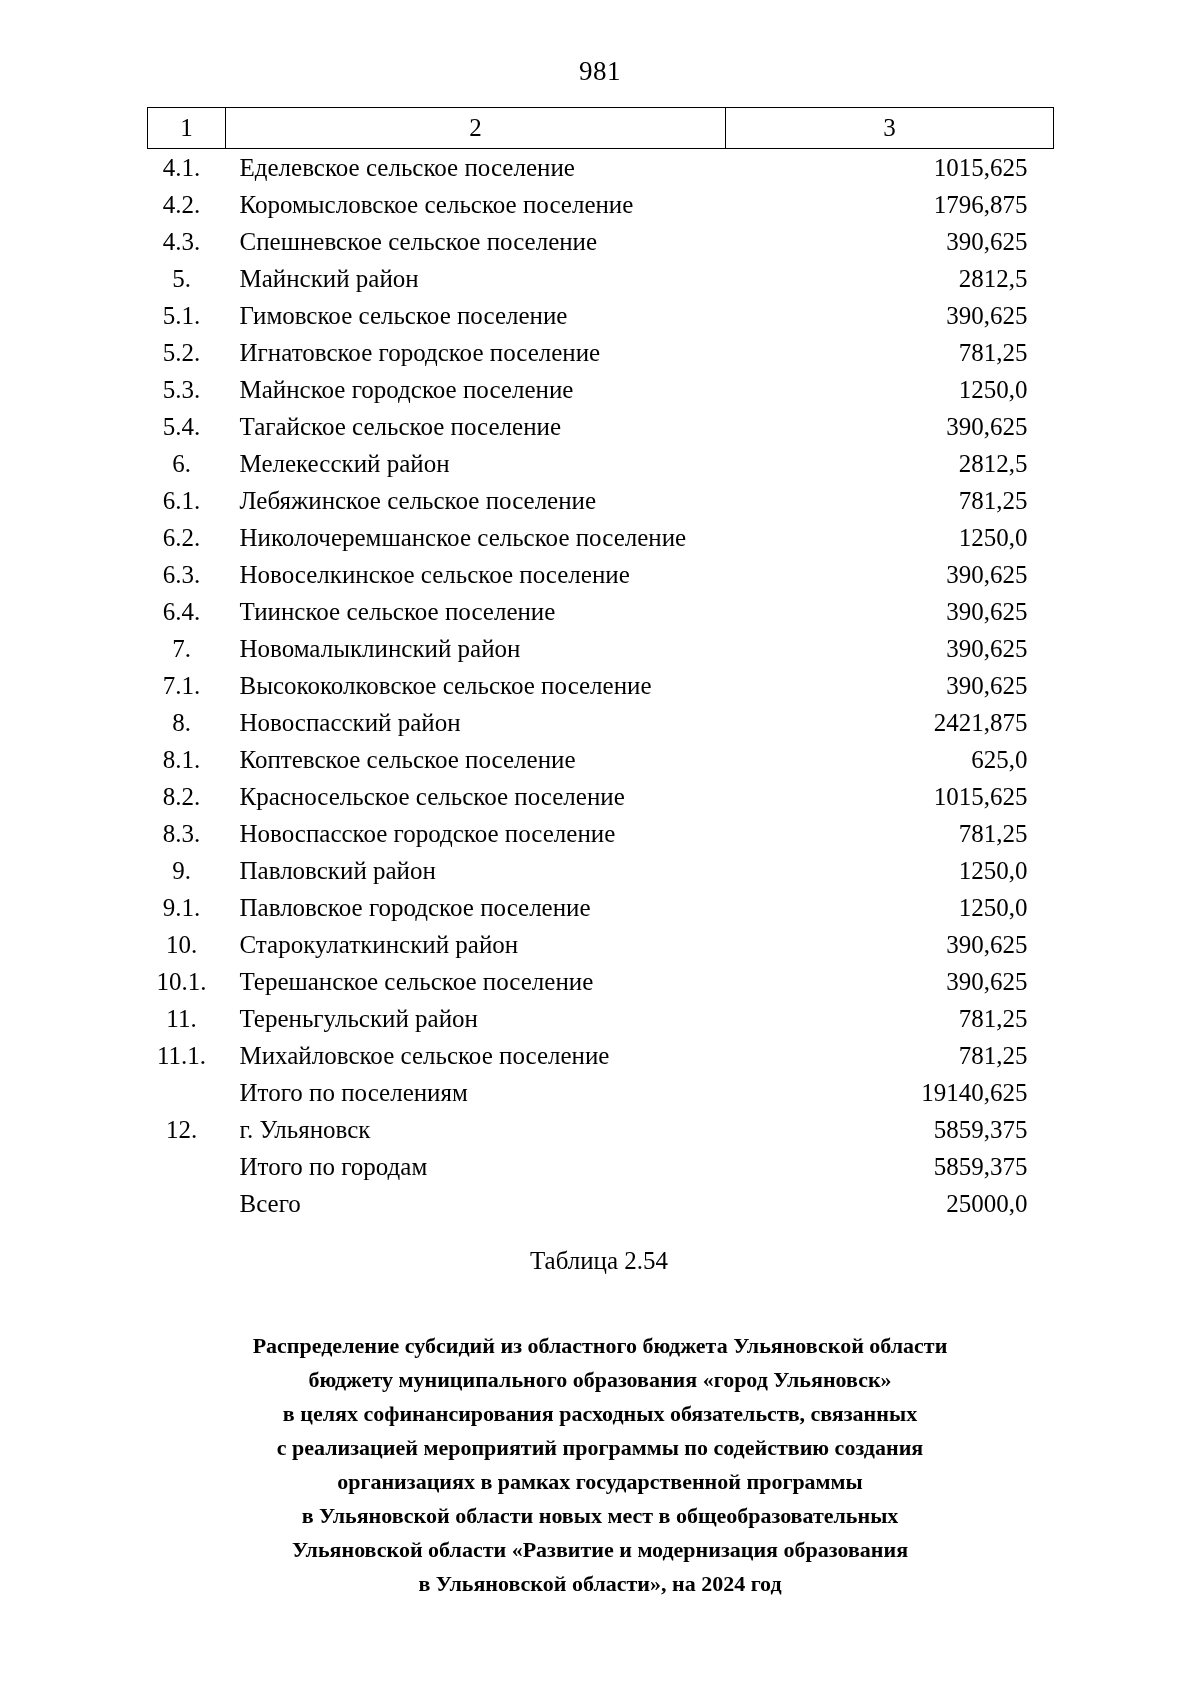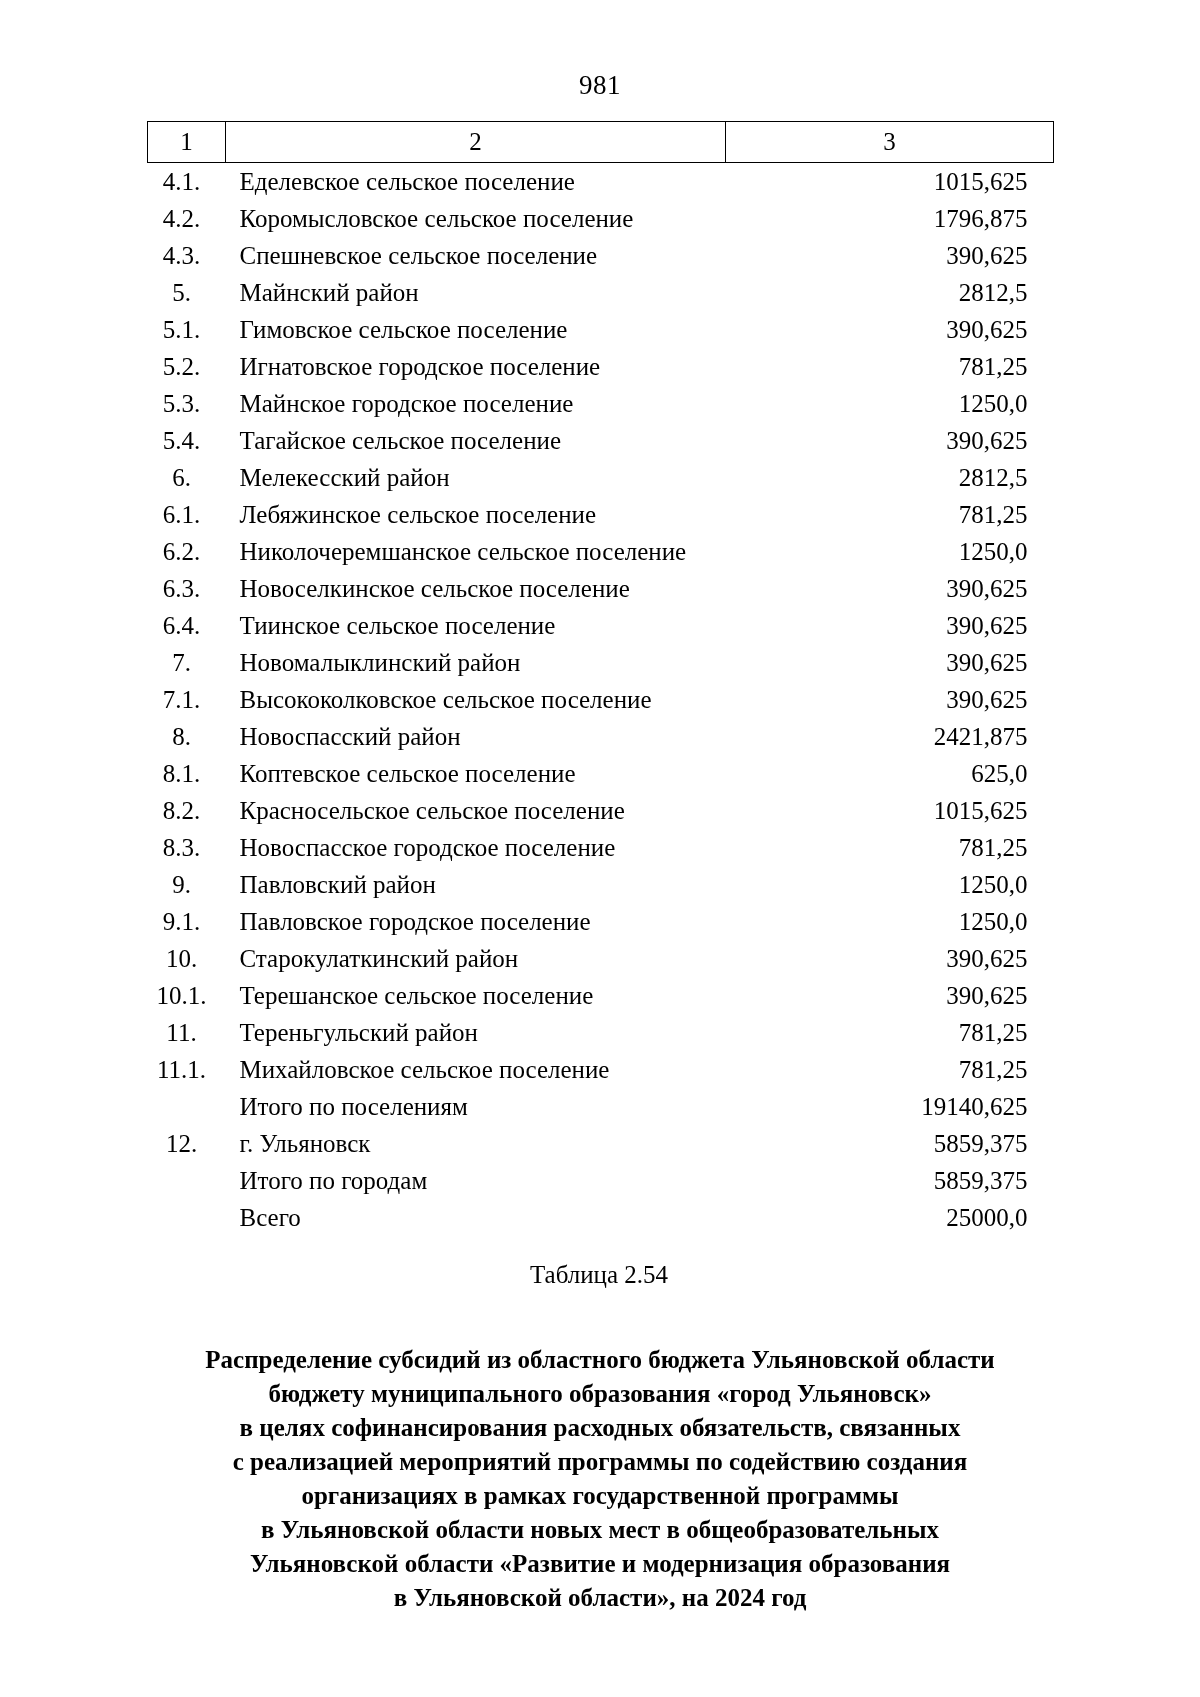--- a/index.html
+++ b/index.html
@@ -14,21 +14,21 @@
     color: #000000;
     position: relative;
     overflow: hidden;
   }
 
   .page {
     position: relative;
     width: 1200px;
     height: 1443px;
     box-sizing: border-box;
-    padding: 14px;
+    padding: 0;
   }
 
   
   .page-number {
     text-align: center;
     font-size: 27px;
     line-height: 1;
     padding-top: 58px;
     letter-spacing: 0.5px;
   }
@@ -97,21 +97,21 @@
     line-height: 1;
     padding-right: 2px;
   }
 
   
   .title-block {
     width: 920px;
     margin: 56px auto 0 auto;
     text-align: center;
     font-weight: bold;
-    font-size: 25px;
+    font-size: 22px;
     line-height: 34px;
   }
   .title-block .tline {
     display: block;
     white-space: nowrap;
   }
 </style>
 </head>
 <body>
 

